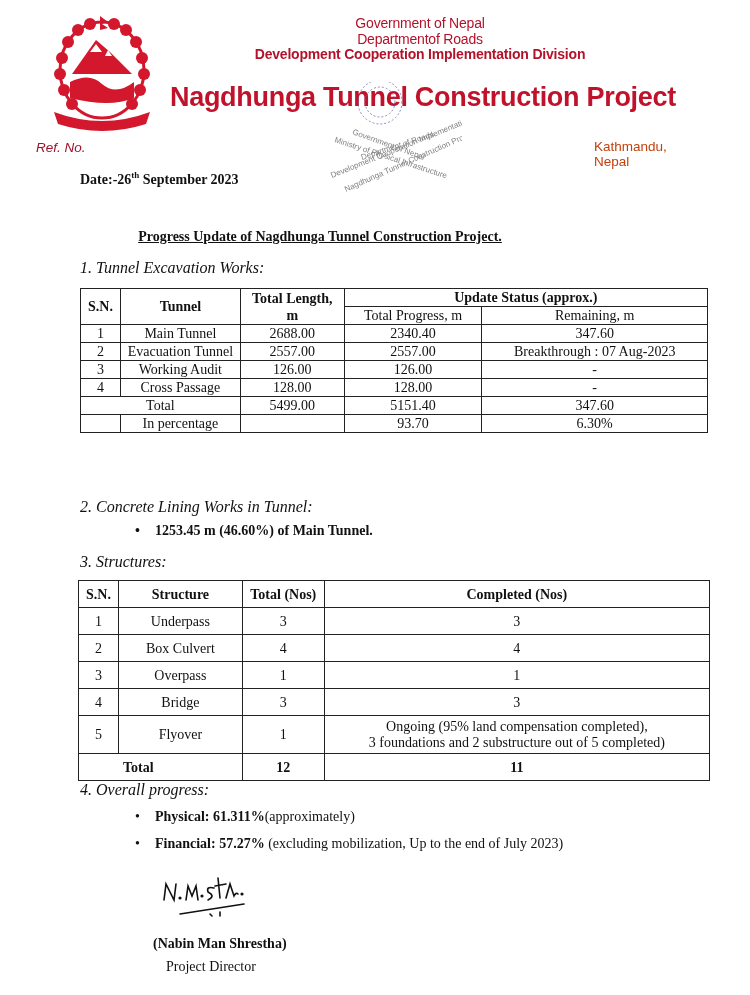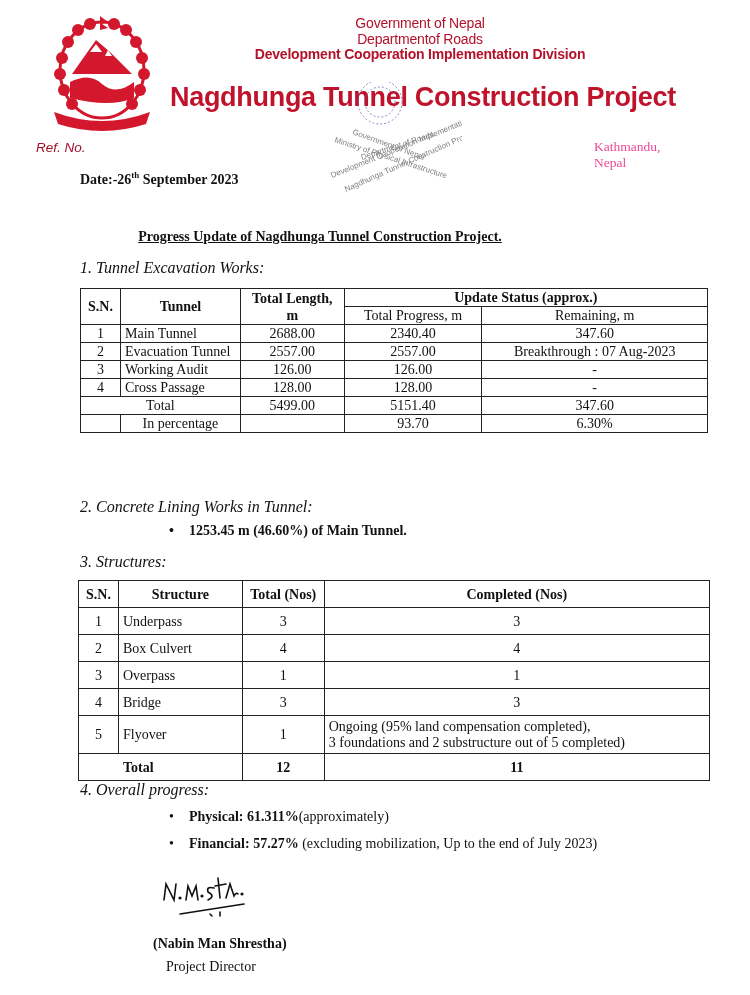--- a/index.html
+++ b/index.html
@@ -9,44 +9,44 @@
   .letterhead { position: absolute; left: 0; top: 0; width: 599px; height: 200px; }
   .emblem { position: absolute; left: 50px; top: 12px; width: 105px; height: 125px; }
   .lh-lines { position: absolute; left: 160px; top: 16px; width: 520px; text-align: center;
               font-family: "Liberation Sans", sans-serif; color: #b3122a; }
   .lh-line { font-size: 14px; line-height: 15.5px; letter-spacing: -0.2px; }
   .lh-line.b { font-weight: bold; }
   .lh-project { position: absolute; left: 170px; top: 82px; font-family: "Liberation Sans", sans-serif;
                 font-weight: bold; font-size: 27px; color: #c0122b; letter-spacing: -0.3px; white-space: nowrap; }
   .ref-no { position: absolute; left: 36px; top: 140px; font-family: "Liberation Sans", sans-serif;
             font-style: italic; font-size: 13.5px; color: #a0102a; }
-  .place { position: absolute; left: 594px; top: 139px; font-family: Liberation Serif, serif;
-           font-size: 13.5px; color: #ec4899; }
+  .place { position: absolute; left: 594px; top: 139px; font-family: Liberation Sans, sans-serif;
+           font-size: 13.5px; color: #c2410c; }
   .date { position: absolute; left: 80px; top: 170px; font-size: 14px; font-weight: bold; }
   .date sup { font-size: 9px; }
 
   .stamp { position: absolute; left: 322px; top: 82px; width: 140px; height: 115px; opacity: 0.75; }
 
   .title { position: absolute; left: 0; width: 640px; top: 229px; text-align: center;
            font-size: 14px; font-weight: bold; text-decoration: underline; }
   .section-h { position: absolute; left: 80px; font-size: 16px; font-style: italic; }
 
   table { position: absolute; border-collapse: collapse; font-size: 14px; }
   td, th { border: 1.3px solid #222; padding: 0 4px; line-height: 17px; font-weight: normal; }
   th { font-weight: bold; text-align: center; }
   .c { text-align: center; }
-  .l { text-align: left; }
+  .l { text-align: center; }
   .bold { font-weight: bold; }
 
   #t1 { left: 80px; top: 288px; width: 628px; }
   #t2 { left: 78px; top: 580px; width: 632px; }
   #t2 td, #t2 th { height: 27px; }
   #t2 td.tall { height: 38px; line-height: 16px; }
 
-  .bullet { position: absolute; font-size: 14px; margin-left: 34px; }
+  .bullet { position: absolute; font-size: 14px; }
   .bullet .dot { display: inline-block; width: 20px; }
   .sig-img { position: absolute; left: 160px; top: 870px; width: 100px; height: 55px; }
   .sig-name { position: absolute; left: 153px; top: 936px; font-size: 14px; font-weight: bold; }
   .sig-role { position: absolute; left: 166px; top: 959px; font-size: 14px; }
 </style>
 </head>
 <body>
 
 <div class="letterhead">
   <svg class="emblem" viewBox="0 0 105 125">

